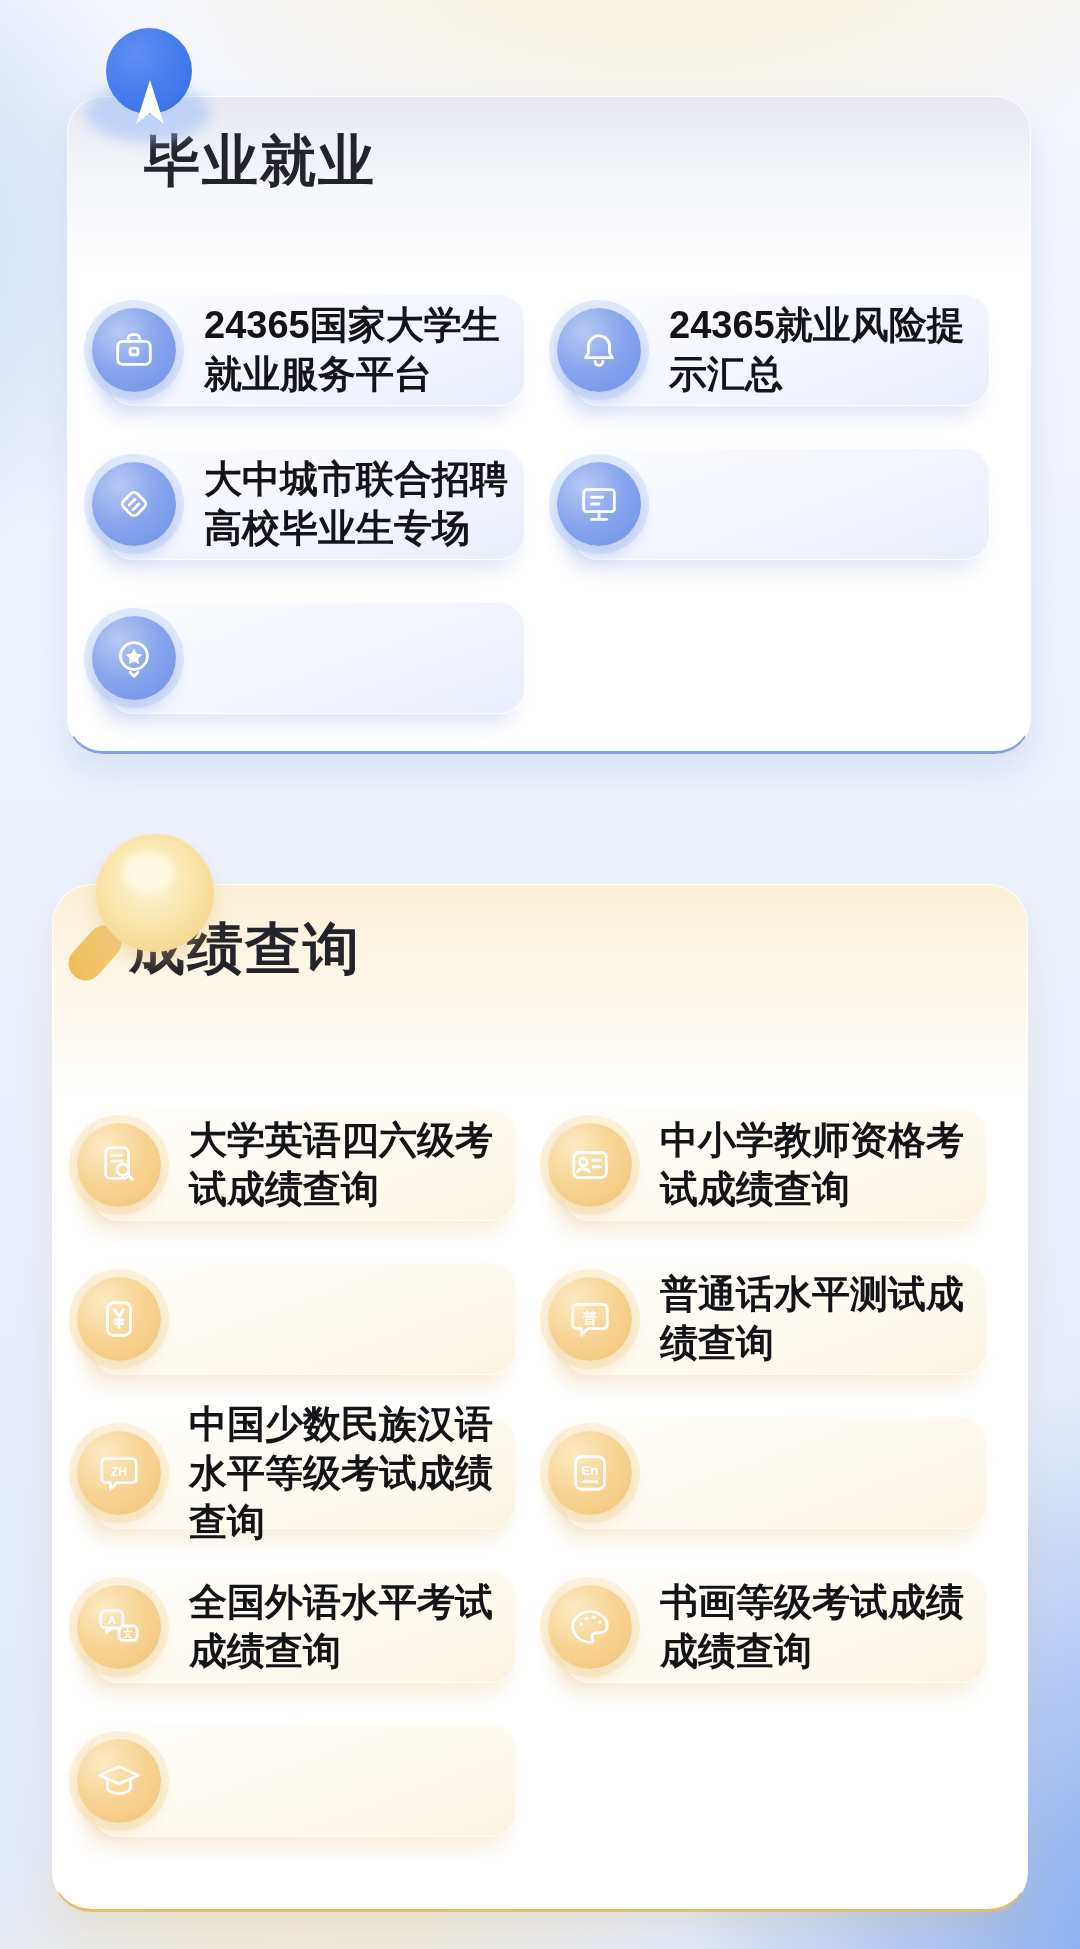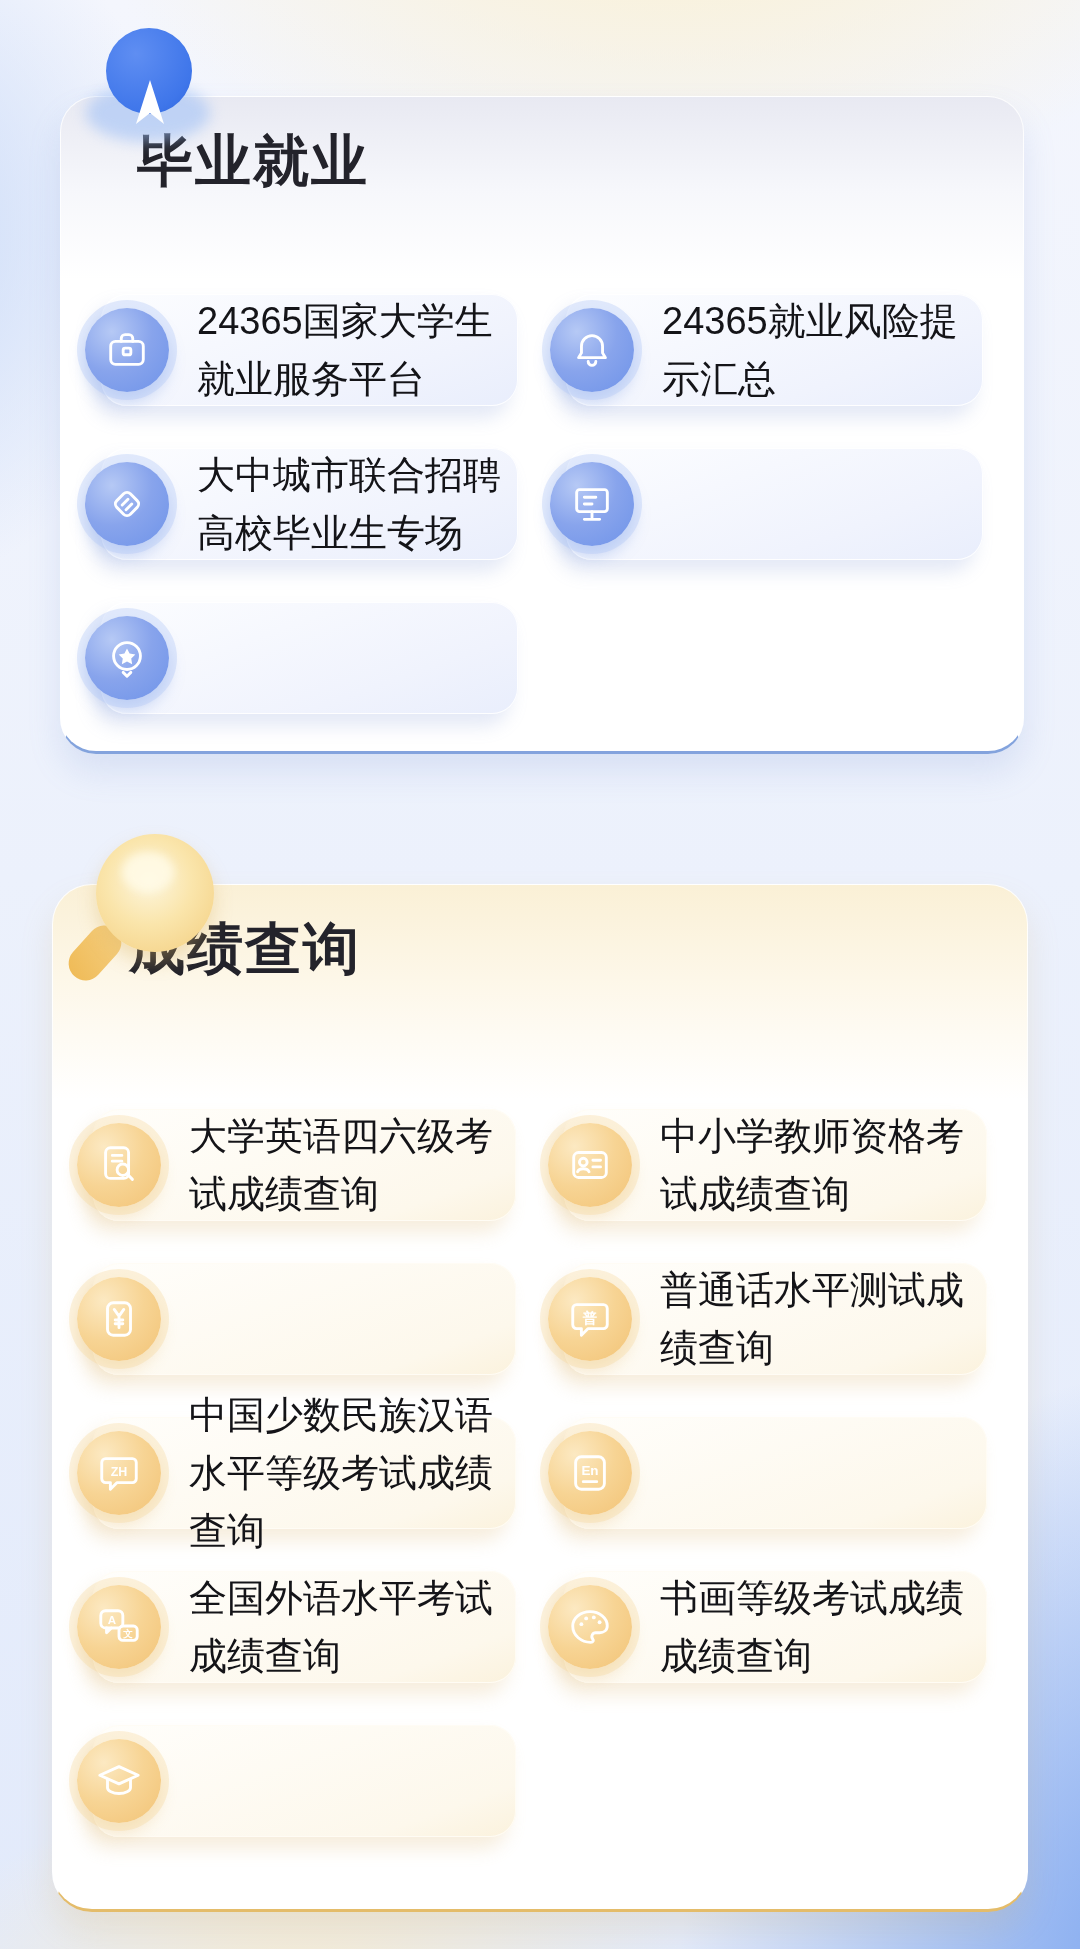--- a/index.html
+++ b/index.html
@@ -14,21 +14,21 @@
       radial-gradient(950px 520px at 62% -6%, #fbf0cf 0%, rgba(251,240,207,0) 62%),
       radial-gradient(820px 1000px at 110% 102%, #78a2ee 0%, rgba(120,162,238,0) 62%),
       radial-gradient(520px 640px at -10% 12%, #c9daf8 0%, rgba(201,218,248,0) 55%),
       radial-gradient(680px 340px at 28% 102%, #f6ecd4 0%, rgba(246,236,212,0) 58%),
       linear-gradient(180deg,#f4f6fd 0%,#ecf1fc 45%,#e2eafb 100%);
   }
 
   
   .card{position:absolute;box-sizing:border-box;}
   .card-blue{
-    left:60px;top:96px;width:964px;height:658px;
+    left:67px;top:96px;width:964px;height:658px;
     border-radius:36px;
     background:linear-gradient(180deg,#e8e9f2 0%,#f6f7fb 14%,#ffffff 28%);
     border:1px solid rgba(255,255,255,.85);
     border-bottom:3px solid #83a3dd;
     box-shadow:0 18px 32px rgba(120,150,210,.18);
   }
   .card-gold{
     left:52px;top:884px;width:976px;height:1028px;
     border-radius:40px;
     background:linear-gradient(180deg,#faf0d6 0%,#fdf7e8 9%,#ffffff 21%);
@@ -59,21 +59,21 @@
   }
   .card-blue .svc{
     background:linear-gradient(160deg,#fcfdff 0%,#f0f3fd 70%,#e9eefc 100%);
     box-shadow:-8px 12px 18px rgba(130,155,215,.22), inset 0 0 0 1px rgba(255,255,255,.9);
   }
   .card-gold .svc{
     background:linear-gradient(160deg,#fffefb 0%,#fdf8ec 80%,#fbf2dd 100%);
     box-shadow:-8px 12px 18px rgba(222,185,115,.24), inset 0 0 0 1px rgba(255,252,244,.95);
   }
   .svc-label{
-    font-size:38px;line-height:58px;font-weight:400;color:#141418;
+    font-size:38px;line-height:49px;font-weight:700;color:#141418;
     word-break:break-all;
   }
 
   .badge{
     position:absolute;left:-16px;top:50%;transform:translateY(-50%);
     width:84px;height:84px;border-radius:50%;
     display:flex;align-items:center;justify-content:center;
   }
   .card-blue .badge{
     background:radial-gradient(circle at 32% 28%,#b6c9f5 0%,#88a4ec 48%,#6e93e9 100%);

